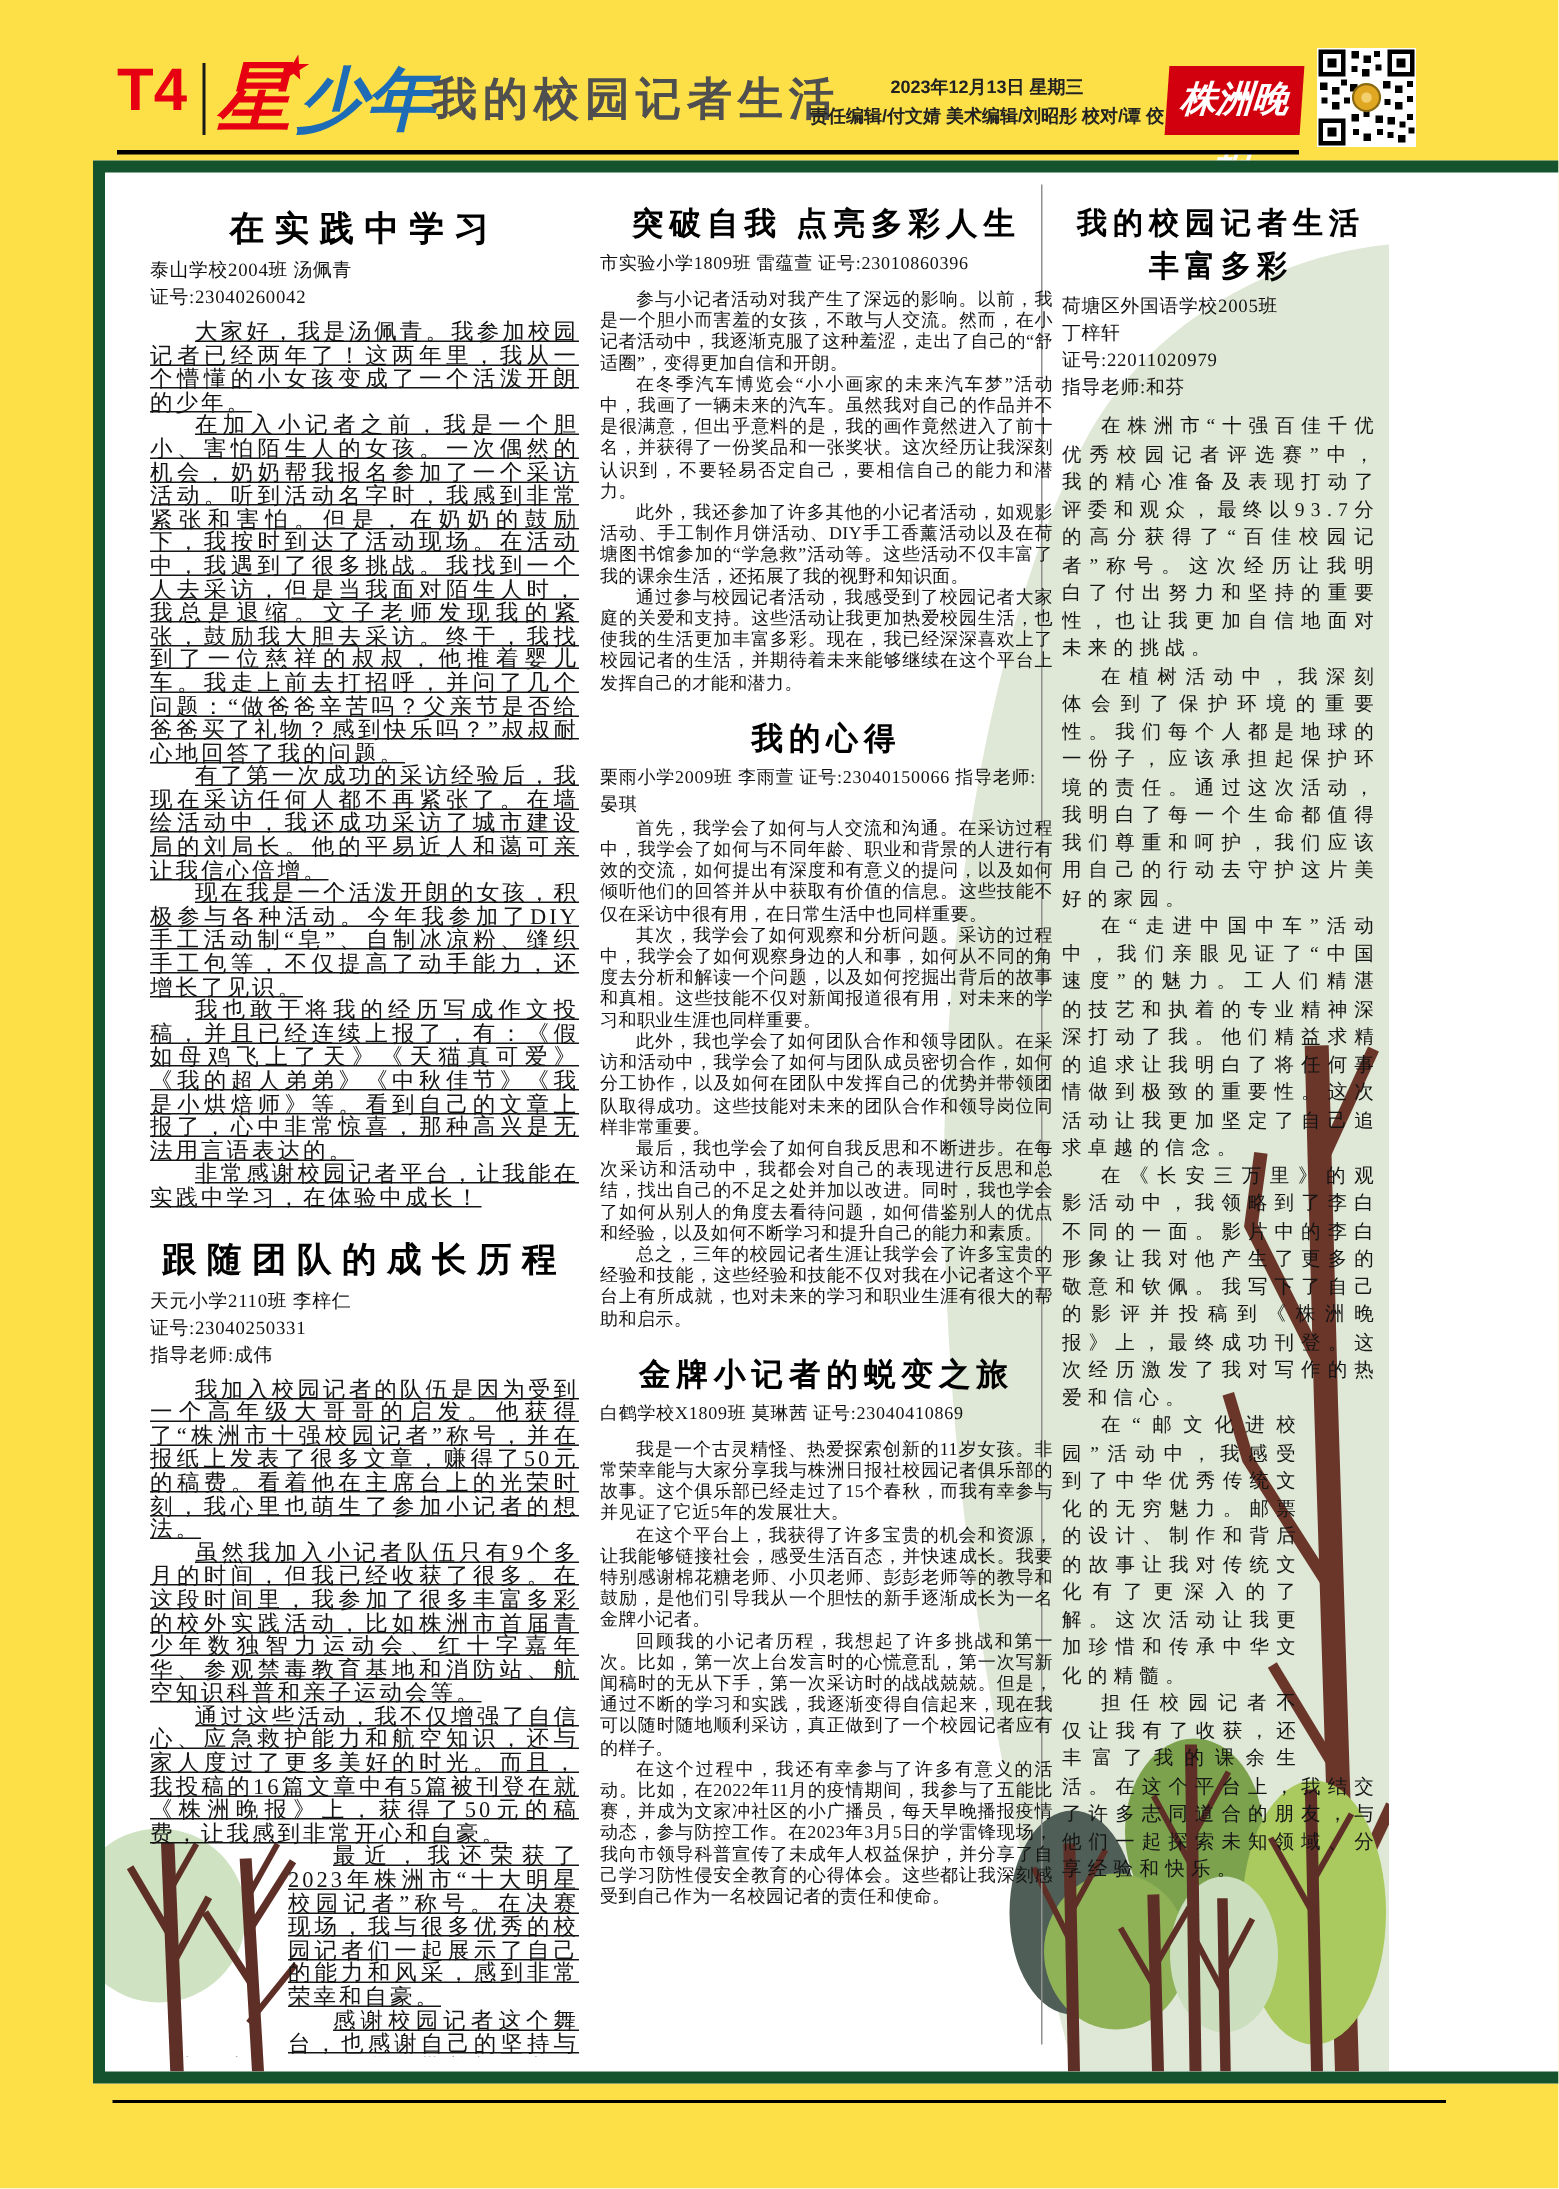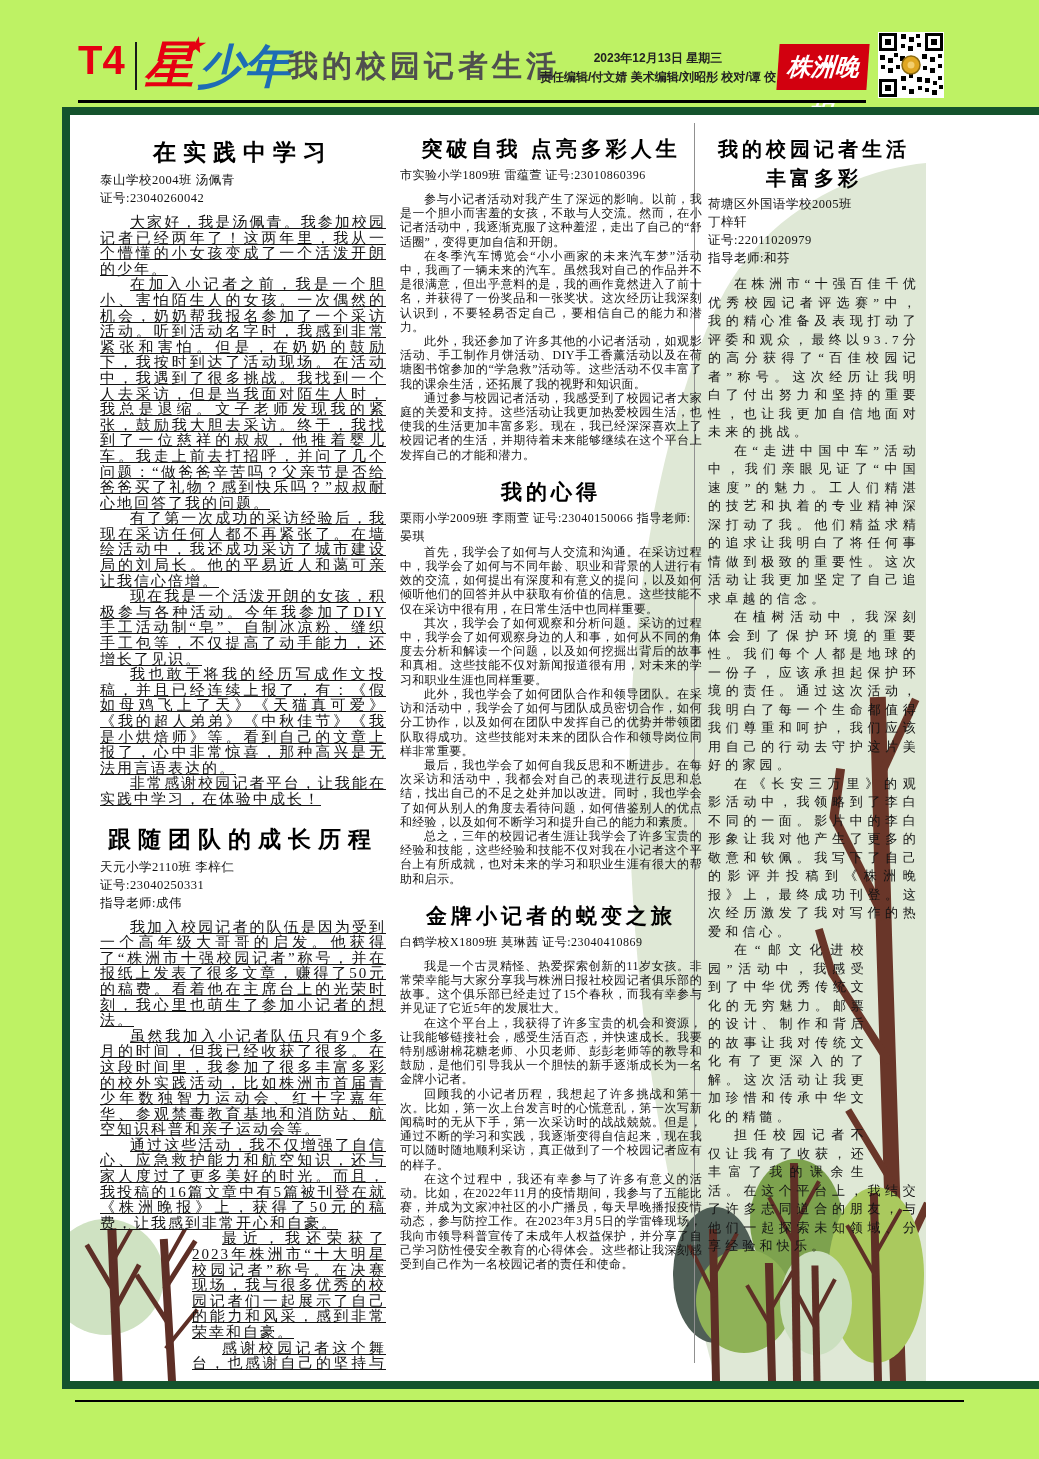--- a/index.html
+++ b/index.html
@@ -1,16 +1,16 @@
 <!DOCTYPE html>
 <html><head>
 <meta charset="utf-8">
 <style>
   html,body{margin:0;padding:0;background:#fff;}
-  .page{position:relative;width:1039px;height:1459px;background:#bef264;overflow:hidden;
+  .page{position:relative;width:1039px;height:1459px;background:#fde047;overflow:hidden;
         font-family:"Liberation Serif",serif;color:#151515;}
 
   
   .header{position:absolute;left:78px;top:36px;width:864px;height:66px;}
   .t4{position:absolute;left:0;top:4px;font-family:"Liberation Sans",sans-serif;
       font-weight:bold;font-size:40px;line-height:1;color:#e60012;}
   .hd-div{position:absolute;left:57px;top:6px;width:2px;height:48px;background:#1a1a1a;}
   .logo{position:absolute;left:66px;top:-4px;font-family:"Liberation Sans",sans-serif;
         font-weight:bold;font-style:italic;white-space:nowrap;}
   .lx{font-size:50px;color:#e60012;}
@@ -240,22 +240,22 @@
       <article>
         <div class="ttl">
           <div>我的校园记者生活</div>
           <div>丰富多彩</div>
         </div>
         <div class="meta">荷塘区外国语学校2005班</div>
         <div class="meta">丁梓轩</div>
         <div class="meta">证号:22011020979</div>
         <div class="meta">指导老师:和芬</div>
         <p class="lead">在株洲市“十强百佳千优优秀校园记者评选赛”中，我的精心准备及表现打动了评委和观众，最终以93.7分的高分获得了“百佳校园记者”称号。这次经历让我明白了付出努力和坚持的重要性，也让我更加自信地面对未来的挑战。</p>
+        <p>在植树活动中，我深刻体会到了保护环境的重要性。我们每个人都是地球的一份子，应该承担起保护环境的责任。通过这次活动，我明白了每一个生命都值得我们尊重和呵护，我们应该用自己的行动去守护这片美好的家园。</p>
         <p>在“走进中国中车”活动中，我们亲眼见证了“中国速度”的魅力。工人们精湛的技艺和执着的专业精神深深打动了我。他们精益求精的追求让我明白了将任何事情做到极致的重要性。这次活动让我更加坚定了自己追求卓越的信念。</p>
-        <p>在植树活动中，我深刻体会到了保护环境的重要性。我们每个人都是地球的一份子，应该承担起保护环境的责任。通过这次活动，我明白了每一个生命都值得我们尊重和呵护，我们应该用自己的行动去守护这片美好的家园。</p>
         <p>在《长安三万里》的观影活动中，我领略到了李白不同的一面。影片中的李白形象让我对他产生了更多的敬意和钦佩。我写下了自己的影评并投稿到《株洲晚报》上，最终成功刊登。这次经历激发了我对写作的热爱和信心。</p>
         <div class="spacer-r"></div>
         <p>在“邮文化进校园”活动中，我感受到了中华优秀传统文化的无穷魅力。邮票的设计、制作和背后的故事让我对传统文化有了更深入的了解。这次活动让我更加珍惜和传承中华文化的精髓。</p>
         <p>担任校园记者不仅让我有了收获，还丰富了我的课余生活。在这个平台上，我结交了许多志同道合的朋友，与他们一起探索未知领域、分享经验和快乐。</p>
       </article>
     </div>
 
   </div>
 
   <div class="bottom-rule"></div>

